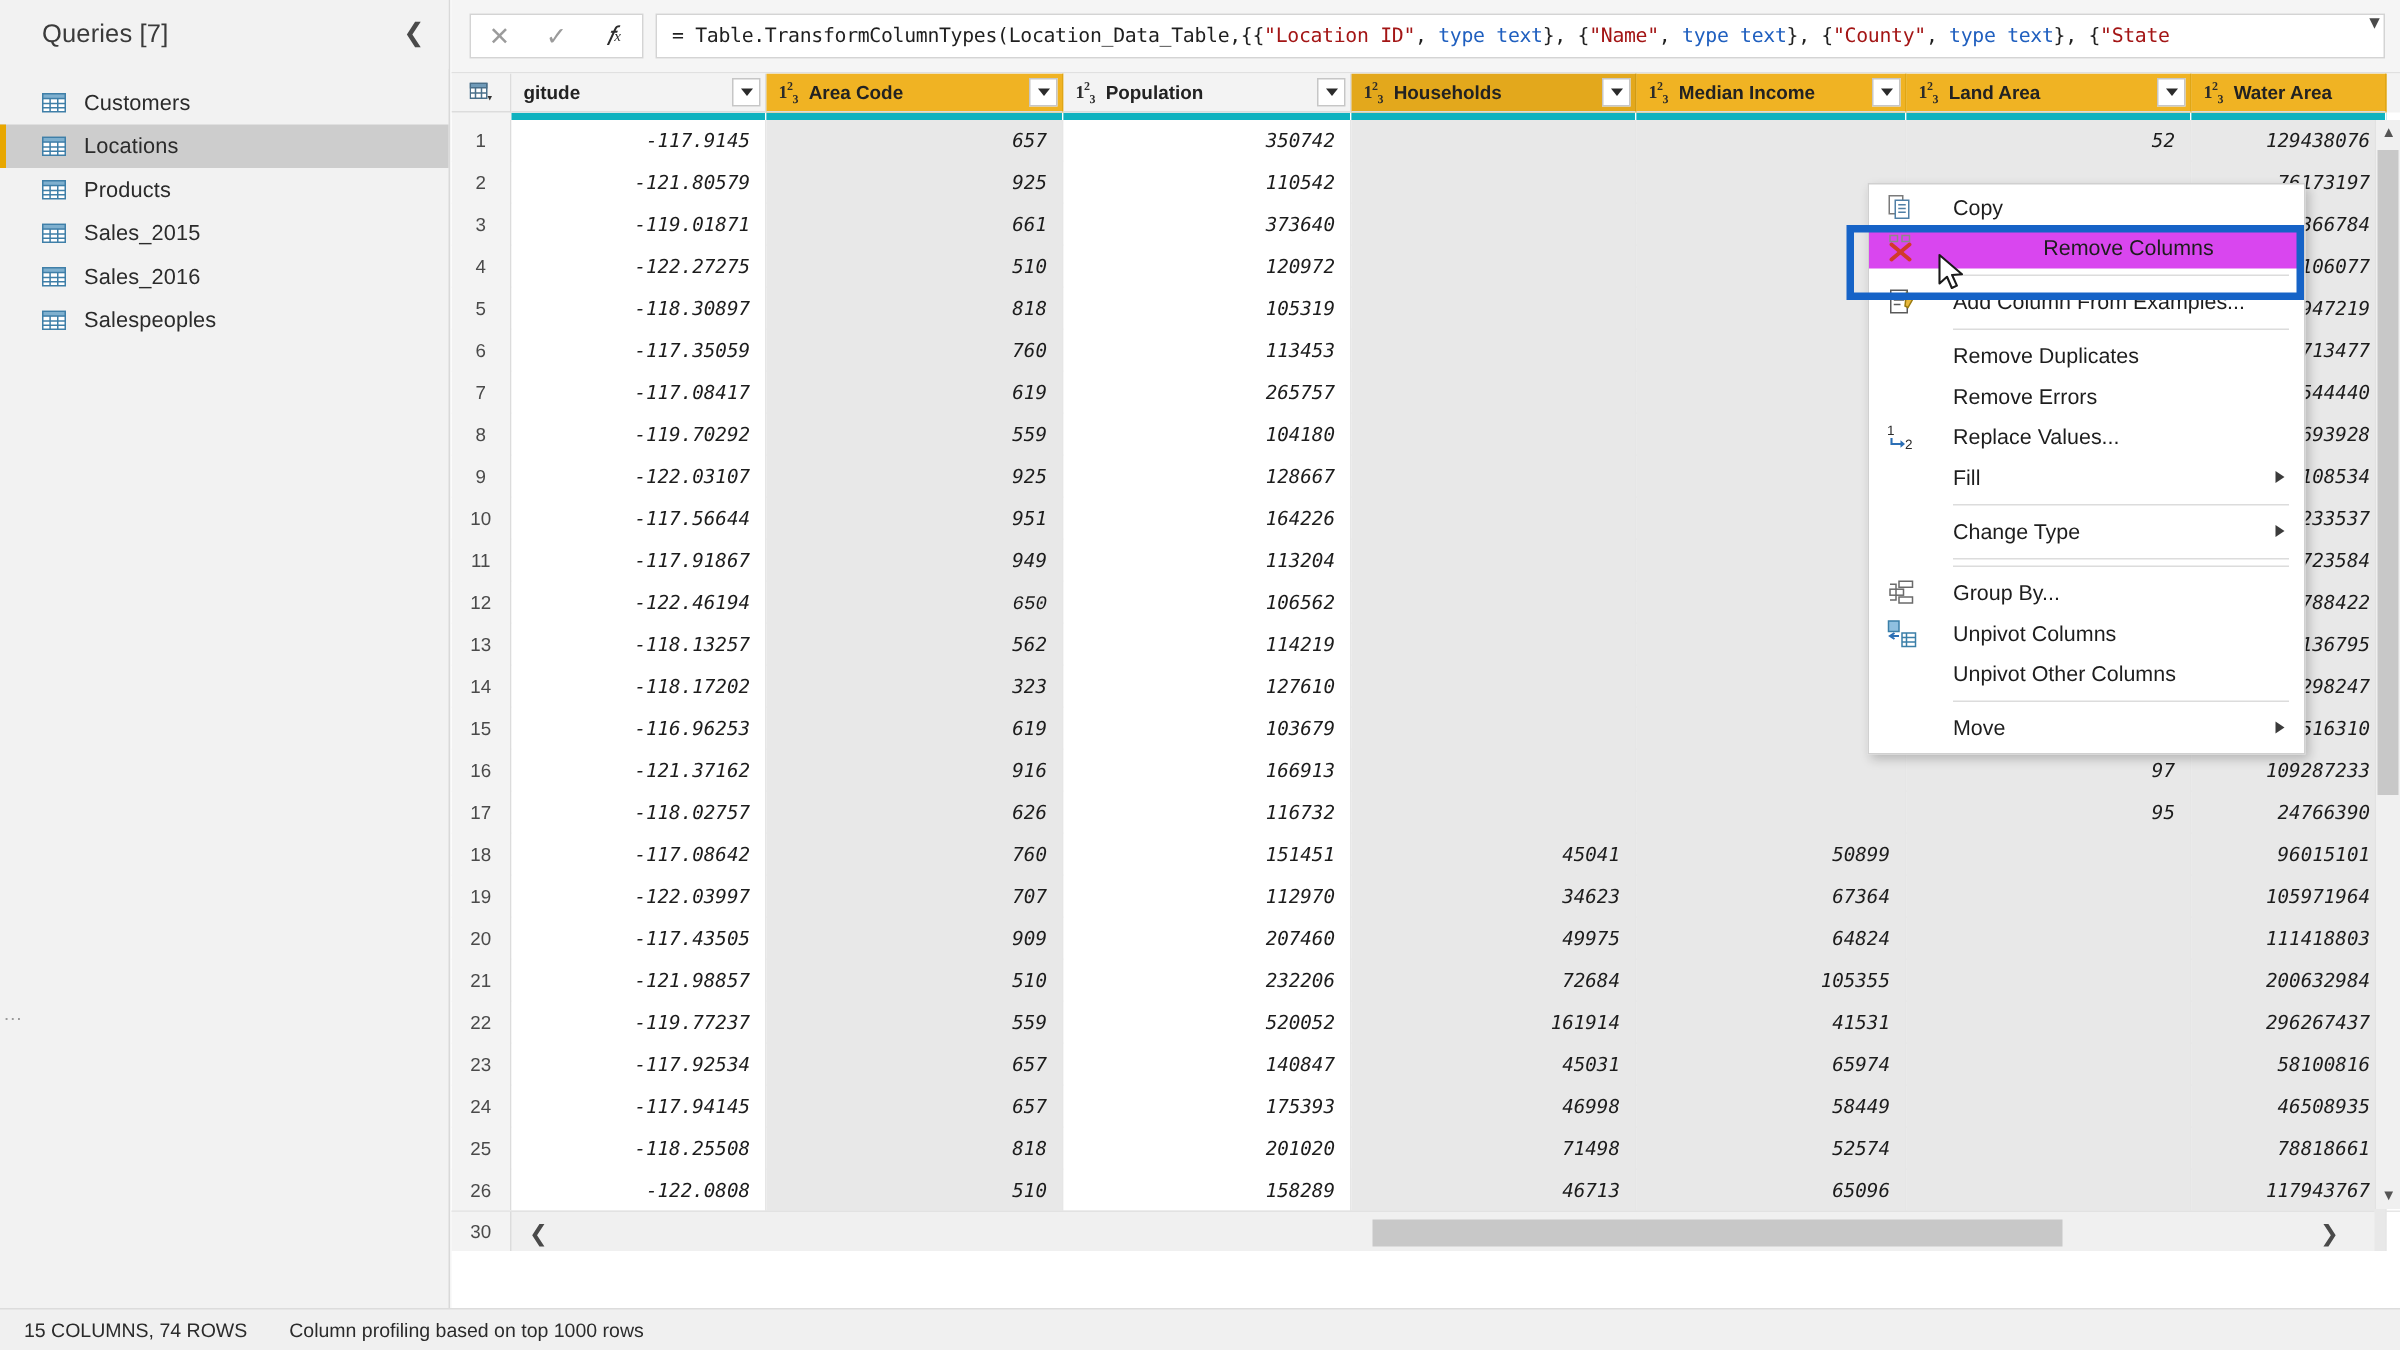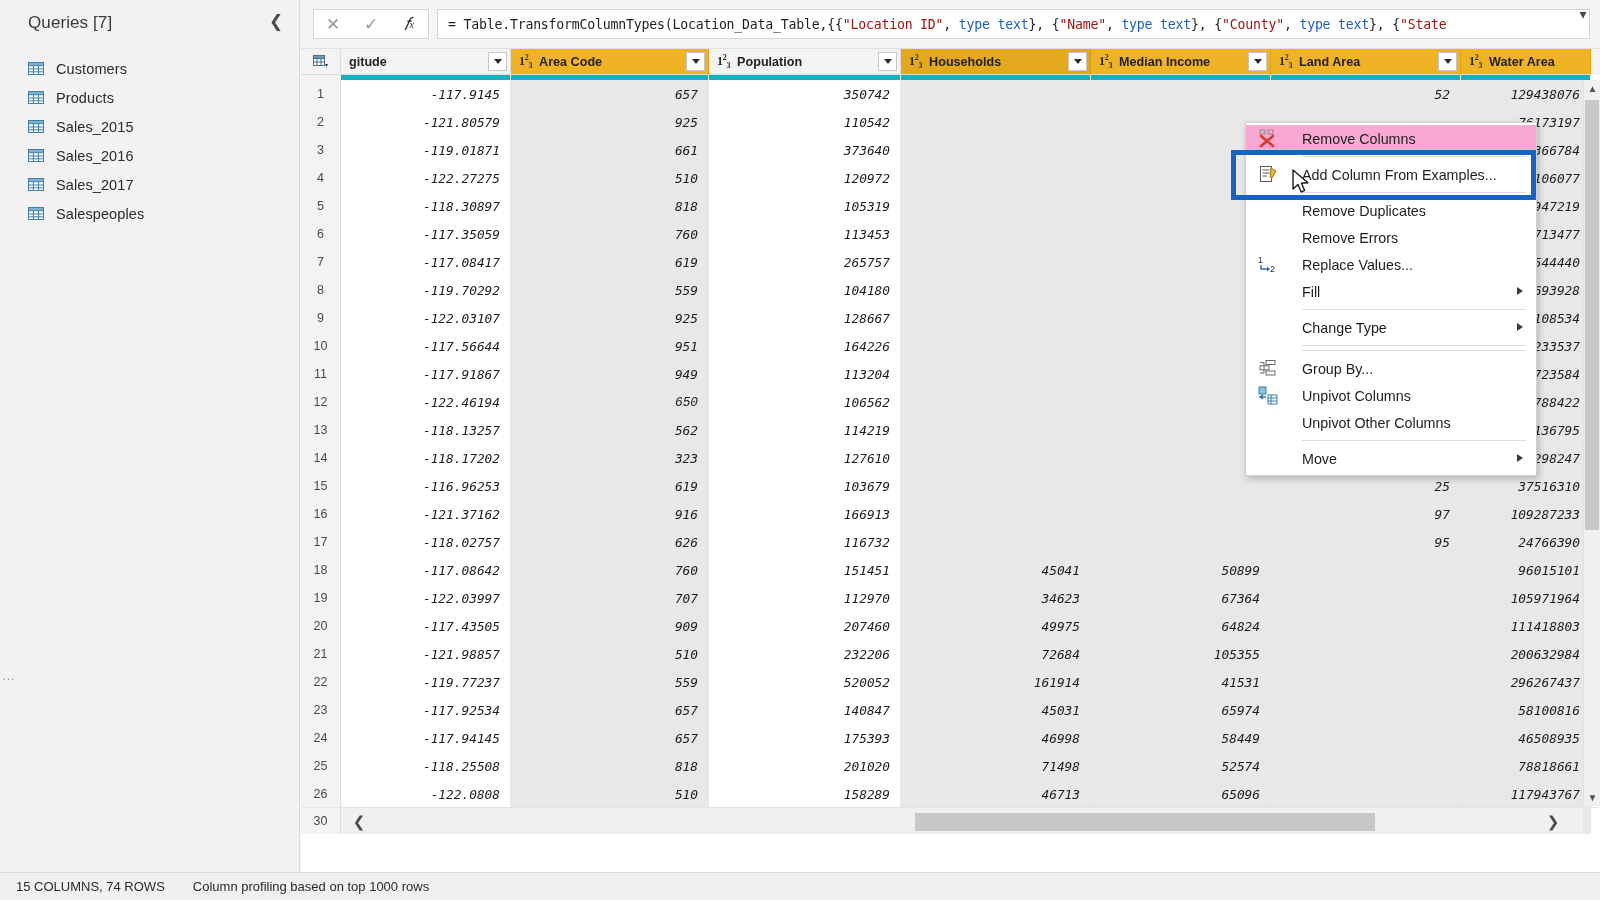--- a/index.html
+++ b/index.html
@@ -299,21 +299,21 @@
     position: relative;
     height: 27px;
     display: flex;
     align-items: center;
     padding-left: 56px;
     font-size: 14.3px;
     color: #1d1d1d;
     cursor: pointer;
     white-space: nowrap;
   }
-  .ctx-item.hl { background: #f9a8d4; }
+  .ctx-item.hl { background: #d946ef; justify-content: center; }
   .ctx-ico {
     position: absolute;
     left: 12px; top: 4px;
     width: 20px; height: 19px;
   }
   .ctx-arrow {
     position: absolute;
     right: 13px; top: 9px;
     width: 0; height: 0;
     border-top: 4.5px solid transparent;
@@ -444,20 +444,33 @@
             <svg width="17" height="14" viewBox="0 0 17 14">
               <rect x="0.5" y="0.5" width="15" height="12" fill="#fff" stroke="#3f7fa8"></rect>
               <rect x="0.5" y="0.5" width="15" height="3.2" fill="#7fb0cf" stroke="#3f7fa8"></rect>
               <line x1="5.4" y1="3.7" x2="5.4" y2="12.5" stroke="#3f7fa8"></line>
               <line x1="10.5" y1="3.7" x2="10.5" y2="12.5" stroke="#3f7fa8"></line>
               <line x1="0.5" y1="7" x2="15.5" y2="7" stroke="#3f7fa8"></line>
               <line x1="0.5" y1="9.8" x2="15.5" y2="9.8" stroke="#3f7fa8"></line>
             </svg>
           </span>
           <span class="query-label">Customers</span>
+        </div>
+        <div class="query-item selected">
+          <span class="tbl-icon">
+            <svg width="17" height="14" viewBox="0 0 17 14">
+              <rect x="0.5" y="0.5" width="15" height="12" fill="#fff" stroke="#3f7fa8"></rect>
+              <rect x="0.5" y="0.5" width="15" height="3.2" fill="#7fb0cf" stroke="#3f7fa8"></rect>
+              <line x1="5.4" y1="3.7" x2="5.4" y2="12.5" stroke="#3f7fa8"></line>
+              <line x1="10.5" y1="3.7" x2="10.5" y2="12.5" stroke="#3f7fa8"></line>
+              <line x1="0.5" y1="7" x2="15.5" y2="7" stroke="#3f7fa8"></line>
+              <line x1="0.5" y1="9.8" x2="15.5" y2="9.8" stroke="#3f7fa8"></line>
+            </svg>
+          </span>
+          <span class="query-label">Locations</span>
         </div>
         <div class="query-item">
           <span class="tbl-icon">
             <svg width="17" height="14" viewBox="0 0 17 14">
               <rect x="0.5" y="0.5" width="15" height="12" fill="#fff" stroke="#3f7fa8"></rect>
               <rect x="0.5" y="0.5" width="15" height="3.2" fill="#7fb0cf" stroke="#3f7fa8"></rect>
               <line x1="5.4" y1="3.7" x2="5.4" y2="12.5" stroke="#3f7fa8"></line>
               <line x1="10.5" y1="3.7" x2="10.5" y2="12.5" stroke="#3f7fa8"></line>
               <line x1="0.5" y1="7" x2="15.5" y2="7" stroke="#3f7fa8"></line>
               <line x1="0.5" y1="9.8" x2="15.5" y2="9.8" stroke="#3f7fa8"></line>
@@ -495,33 +508,20 @@
           <span class="tbl-icon">
             <svg width="17" height="14" viewBox="0 0 17 14">
               <rect x="0.5" y="0.5" width="15" height="12" fill="#fff" stroke="#3f7fa8"></rect>
               <rect x="0.5" y="0.5" width="15" height="3.2" fill="#7fb0cf" stroke="#3f7fa8"></rect>
               <line x1="5.4" y1="3.7" x2="5.4" y2="12.5" stroke="#3f7fa8"></line>
               <line x1="10.5" y1="3.7" x2="10.5" y2="12.5" stroke="#3f7fa8"></line>
               <line x1="0.5" y1="7" x2="15.5" y2="7" stroke="#3f7fa8"></line>
               <line x1="0.5" y1="9.8" x2="15.5" y2="9.8" stroke="#3f7fa8"></line>
             </svg>
           </span>
-          <span class="query-label">Sales_2017</span>
-        </div>
-        <div class="query-item">
-          <span class="tbl-icon">
-            <svg width="17" height="14" viewBox="0 0 17 14">
-              <rect x="0.5" y="0.5" width="15" height="12" fill="#fff" stroke="#3f7fa8"></rect>
-              <rect x="0.5" y="0.5" width="15" height="3.2" fill="#7fb0cf" stroke="#3f7fa8"></rect>
-              <line x1="5.4" y1="3.7" x2="5.4" y2="12.5" stroke="#3f7fa8"></line>
-              <line x1="10.5" y1="3.7" x2="10.5" y2="12.5" stroke="#3f7fa8"></line>
-              <line x1="0.5" y1="7" x2="15.5" y2="7" stroke="#3f7fa8"></line>
-              <line x1="0.5" y1="9.8" x2="15.5" y2="9.8" stroke="#3f7fa8"></line>
-            </svg>
-          </span>
           <span class="query-label">Salespeoples</span>
         </div>
       </div>
     <div class="resize-dots">…</div>
   </div>
 
   <div class="main">
 
     <div class="formula-row">
       <div class="fbar-btns">
@@ -873,20 +873,30 @@
             <div class="cell shaded" style="width: 198px;">657</div>
             <div class="cell" style="width: 192px;">201899</div>
             <div class="cell shaded" style="width: 190px;">74460</div>
             <div class="cell shaded" style="width: 180px;">83252</div>
             <div class="cell shaded" style="width: 190px;"></div>
             <div class="cell shaded" style="width: 130px;">69762694</div>
           </div>
         </div>
 
       <div class="ctx-menu" id="ctx-menu">
+          <div class="ctx-item">
+            <span class="ctx-ico"><svg width="20" height="19" viewBox="0 0 20 19">
+                <rect x="1.5" y="1.5" width="9" height="12" fill="#fff" stroke="#7a7a7a"></rect>
+                <rect x="5.5" y="4.5" width="9" height="12" fill="#fff" stroke="#4f7fa6"></rect>
+                <line x1="7.5" y1="7.5" x2="12.5" y2="7.5" stroke="#4f7fa6"></line>
+                <line x1="7.5" y1="10" x2="12.5" y2="10" stroke="#4f7fa6"></line>
+                <line x1="7.5" y1="12.5" x2="12.5" y2="12.5" stroke="#4f7fa6"></line>
+              </svg></span>
+            <span>Copy</span>
+          </div>
           <div class="ctx-item hl">
             <span class="ctx-ico"><svg width="20" height="19" viewBox="0 0 20 19">
                 <rect x="2" y="1" width="5" height="4" fill="none" stroke="#8a8a8a"></rect>
                 <rect x="10" y="1" width="5" height="4" fill="none" stroke="#8a8a8a"></rect>
                 <path d="M3 7 L15 17 M15 7 L3 17" stroke="#d13b2a" stroke-width="2.6" stroke-linecap="round"></path>
               </svg></span>
             <span>Remove Columns</span>
           </div>
           <div class="ctx-sep"></div>
           <div class="ctx-item">

